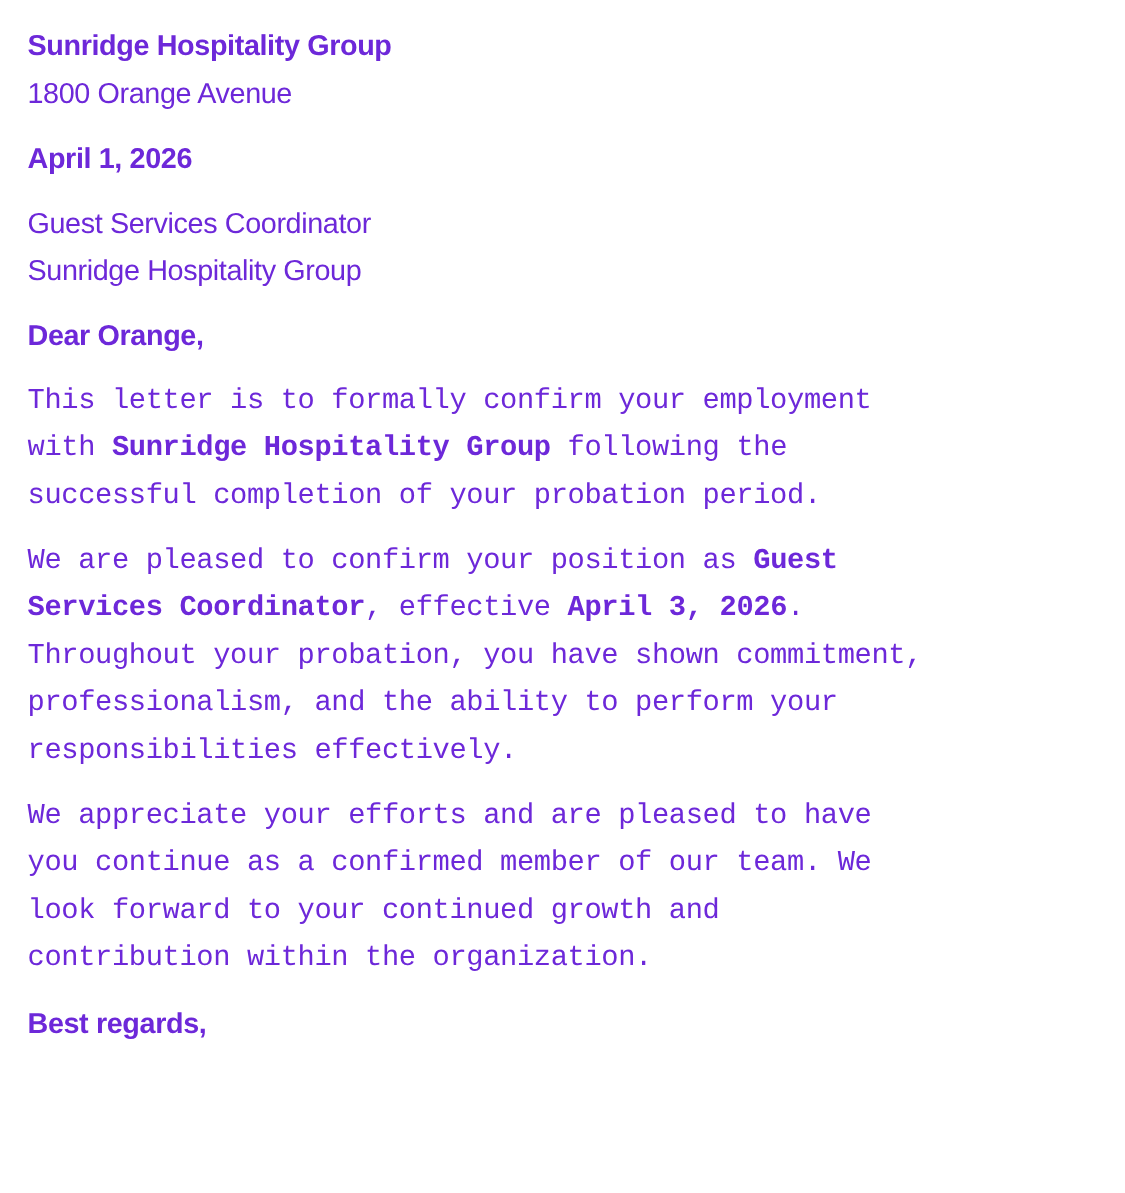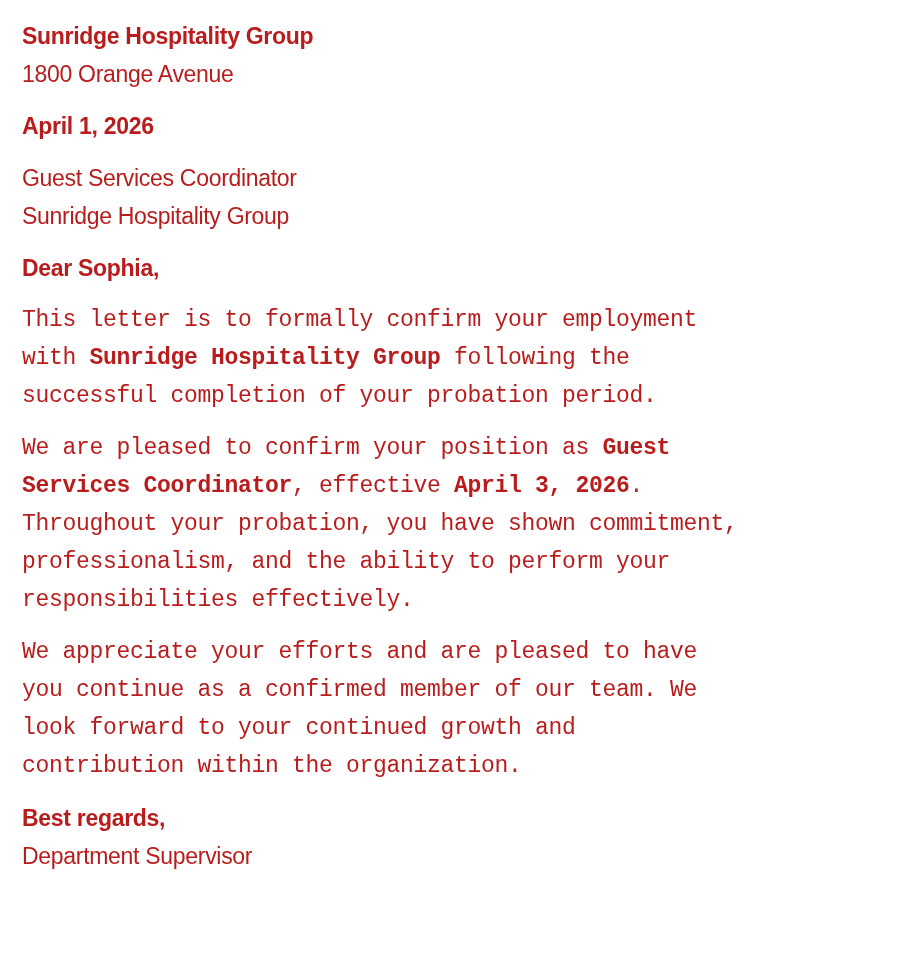--- a/index.html
+++ b/index.html
@@ -10,21 +10,21 @@
   body {
     width: 900px;
     height: 954px;
     overflow: hidden;
   }
   .page {
     box-sizing: border-box;
     width: 772px;
     min-height: 954px;
     background: #ffffff;
-    color: #b91c1c;
+    color: #6d28d9;
     padding: 17px 22px 20px 22px;
     font-family: "Liberation Sans", "DejaVu Sans", sans-serif;
     font-size: 23px;
     letter-spacing: -0.3px;
     line-height: 38px;
   }
   .block {
     margin: 0 0 14px 0;
   }
   .line {
@@ -56,27 +56,26 @@
     <div class="line b">April 1, 2026</div>
   </div>
 
   <div class="block">
     <div class="line">Guest Services Coordinator</div>
     <div class="line">Sunridge Hospitality Group</div>
   </div>
 
 
   <div class="block">
-    <div class="line b">Dear Sophia,</div>
+    <div class="line b">Dear Orange,</div>
   </div>
 
   <p class="para"><span>This letter is to formally confirm your employment with </span><span class="b">Sunridge Hospitality Group</span><span> following the successful completion of your probation period.</span></p>
 
   <p class="para"><span>We are pleased to confirm your position as </span><span class="b">Guest Services Coordinator</span><span>, effective </span><span class="b">April 3, 2026</span><span>. Throughout your probation, you have shown commitment, professionalism, and the ability to perform your responsibilities effectively.</span></p>
 
   <p class="para"><span>We appreciate your efforts and are pleased to have you continue as a confirmed member of our team. We look forward to your continued growth and contribution within the organization.</span></p>
 
   <div class="block">
     <div class="line b">Best regards,</div>
-    <div class="line">Department Supervisor</div>
   </div>
 
 </div>
 
 </body></html>

